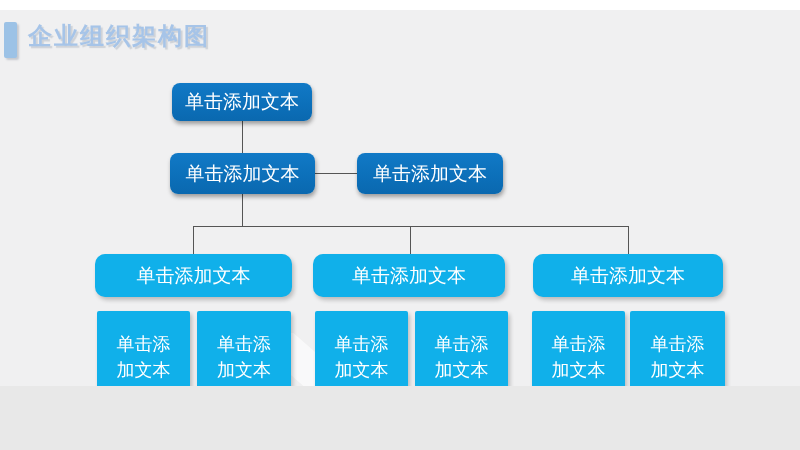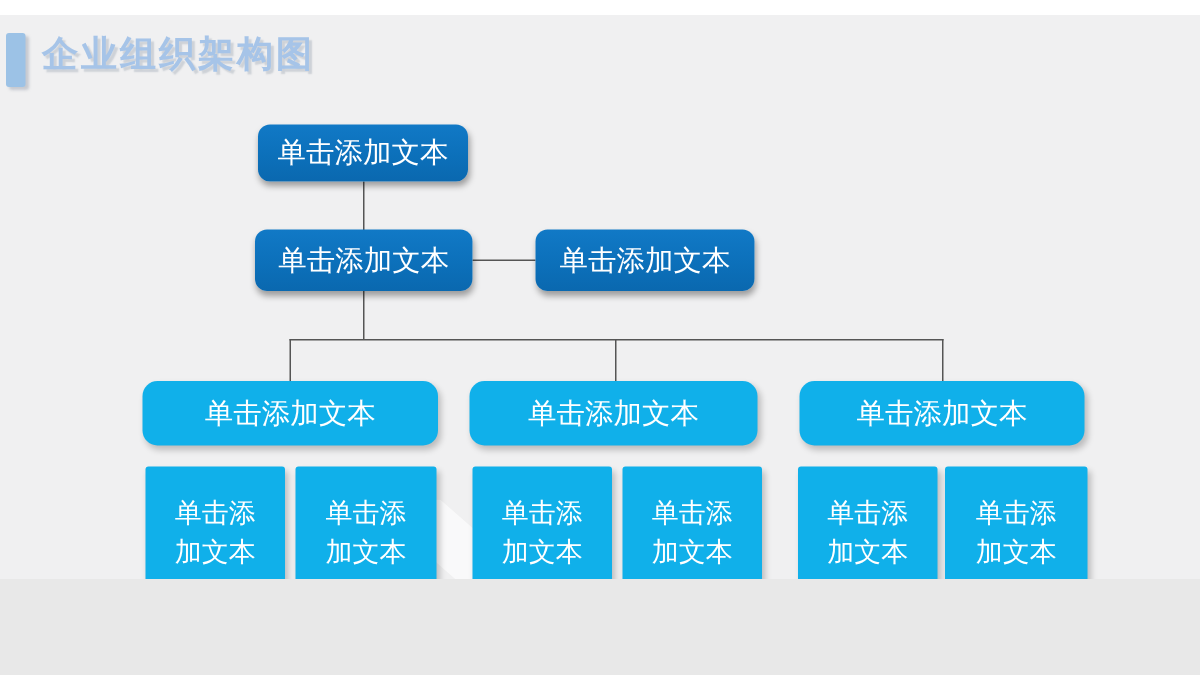--- a/index.html
+++ b/index.html
@@ -24,21 +24,21 @@
     position:absolute;z-index:1;
     background:rgba(255,255,255,0.62);
     -webkit-clip-path:polygon(0 0,45% 0,100% 50%,45% 100%,0 100%,55% 50%);
     clip-path:polygon(0 0,45% 0,100% 50%,45% 100%,0 100%,55% 50%);
   }
   .chevron.main{left:243px;top:333px;width:112px;height:108px;}
   .chevron.faint{left:205px;top:350px;width:70px;height:74px;background:rgba(255,255,255,0.30);}
   .line{position:absolute;background:#555555;z-index:2;}
   .box{
     position:absolute;z-index:3;display:flex;align-items:center;justify-content:center;
-    color:#ffffff;text-align:center;box-sizing:border-box;font-family:Liberation Mono, monospace;
+    color:#ffffff;text-align:center;box-sizing:border-box;
   }
   .dark{
     background:linear-gradient(180deg,#1179c6 0%,#0c70ba 55%,#0a68af 100%);
     border-radius:8px;font-size:19px;
     box-shadow:1px 3px 4px rgba(0,0,0,0.35);
   }
   .cyan{
     background:#10b0ea;font-size:19px;
     box-shadow:2px 3px 4px rgba(0,0,0,0.22);
   }

